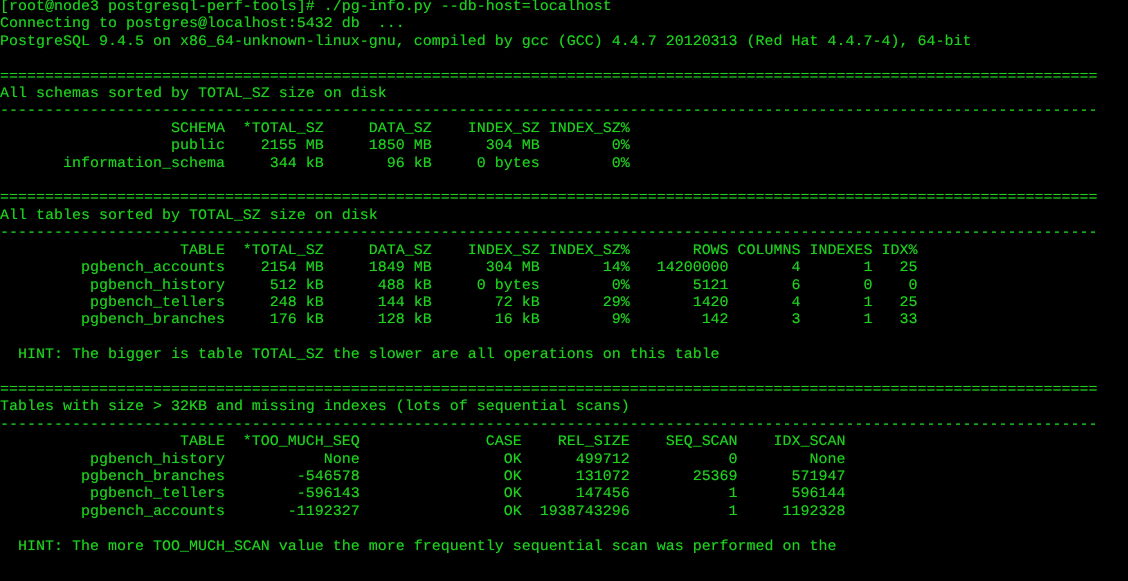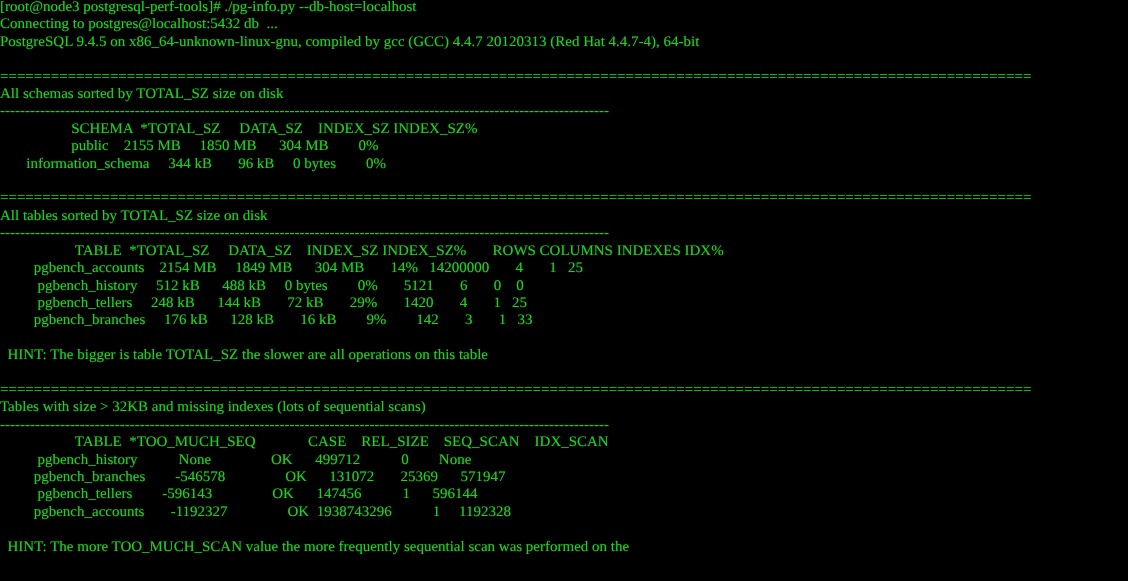--- a/index.html
+++ b/index.html
@@ -13,21 +13,21 @@
     height: 581px;
     overflow: hidden;
     font-family: "DejaVu Sans Mono", "Liberation Mono", monospace;
   }
   #terminal {
     position: relative;
     width: 1128px;
     height: 581px;
     background: #000000;
     color: #1fd01f;
-    font-family: Liberation Serif, serif;
+    font-family: Liberation Mono, monospace;
     font-size: 14.55px;
     line-height: 17.42px;
     letter-spacing: 0px;
     padding: 0;
     box-sizing: border-box;
     overflow: hidden;
   }
   #screen {
     position: absolute;
     left: 0px;

